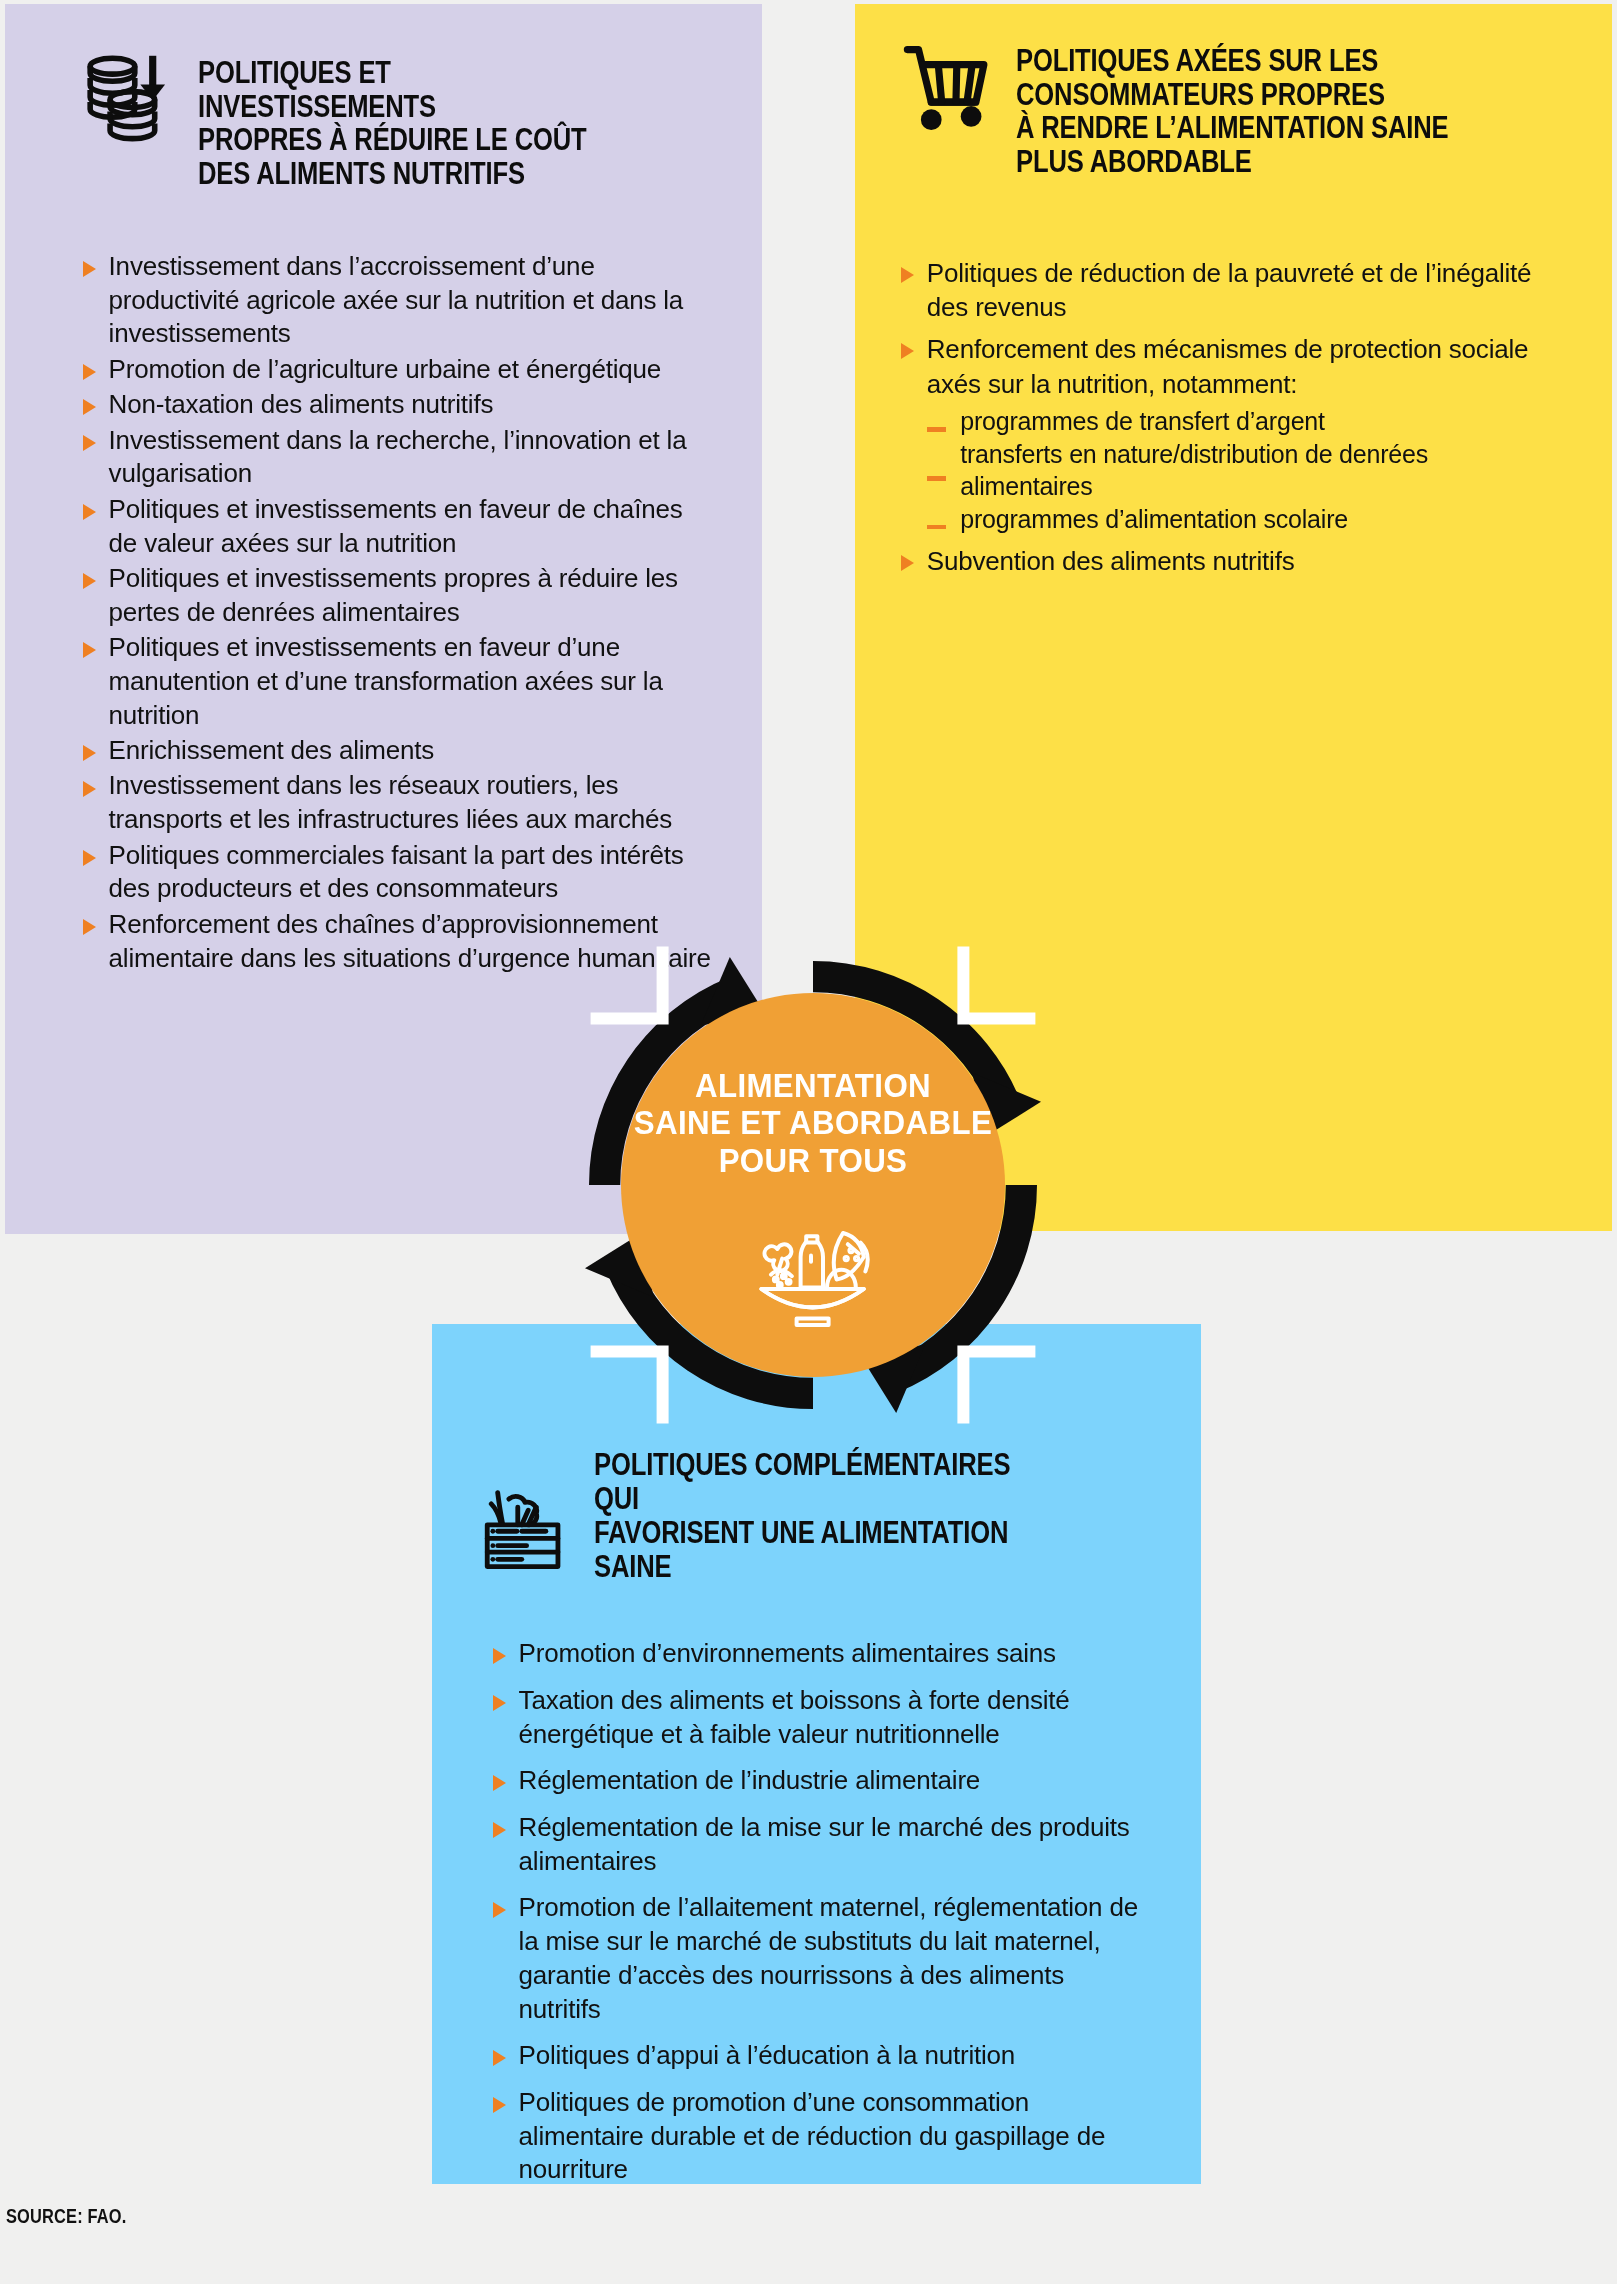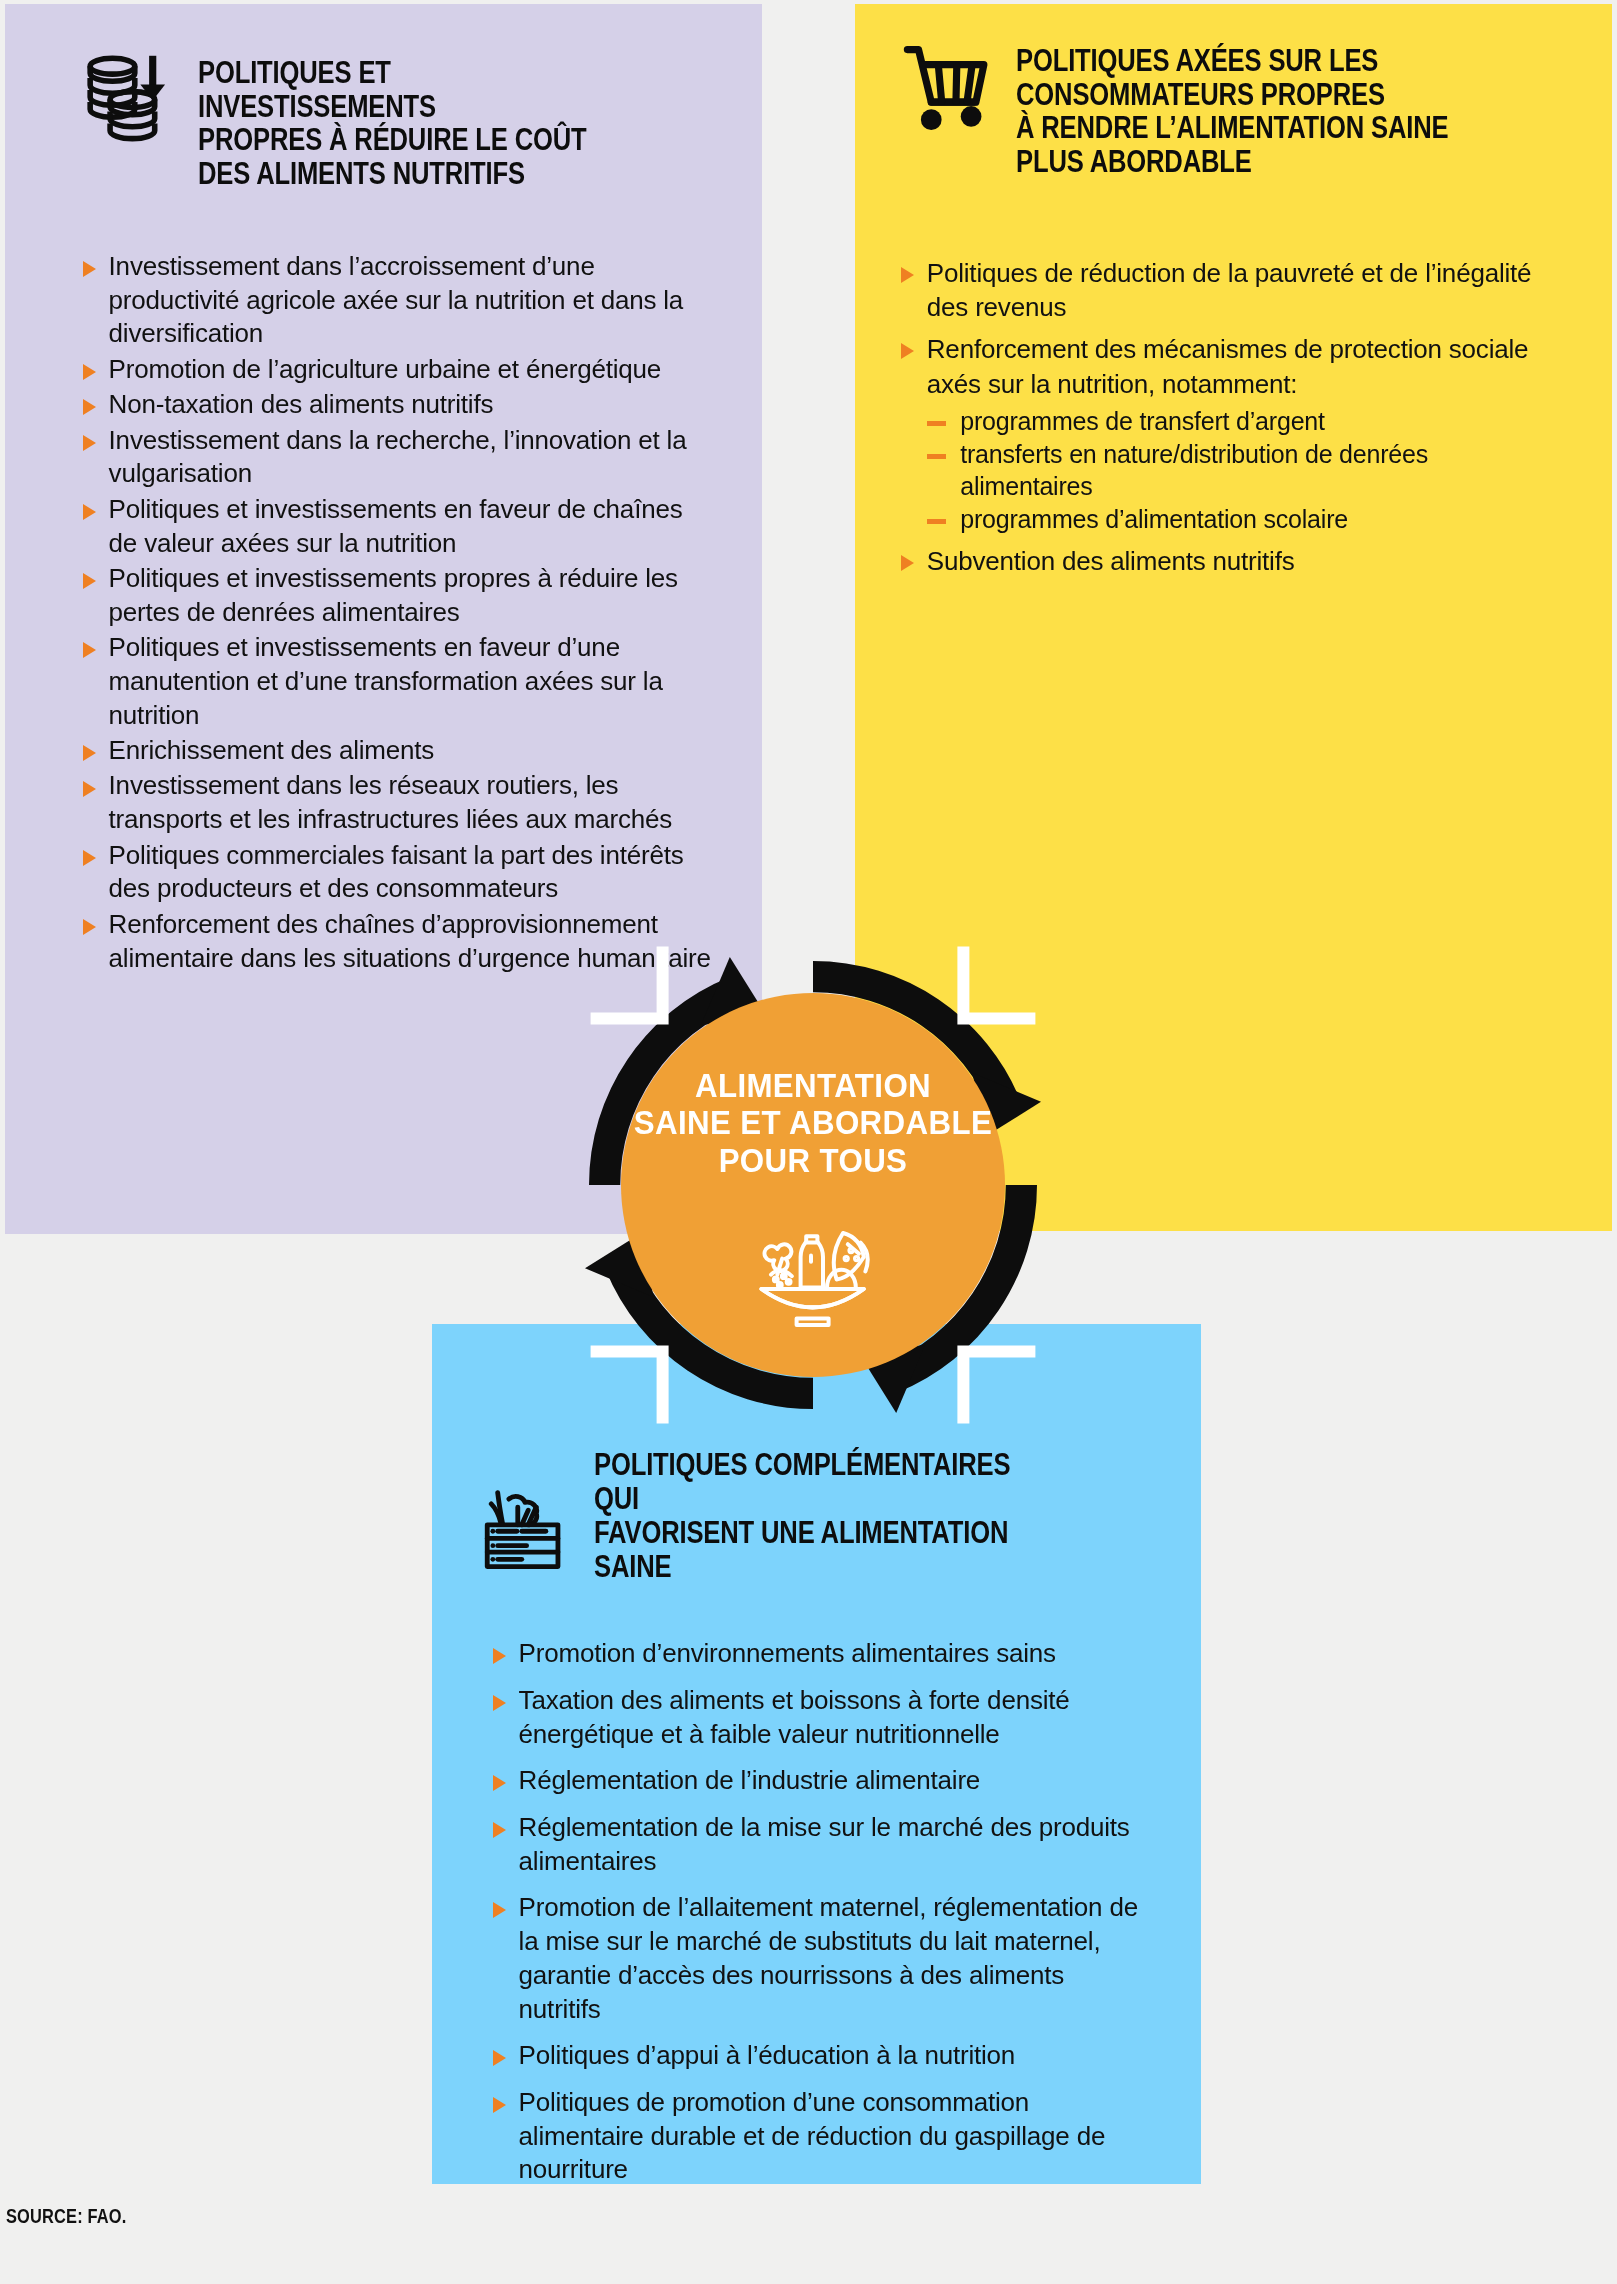--- a/index.html
+++ b/index.html
@@ -66,21 +66,21 @@
     width:0;height:0;
     border-left:13.6px solid #ef8022;
     border-top:8.8px solid transparent;
     border-bottom:8.8px solid transparent;
     margin-top:11.2px;margin-right:12.8px;
   }
   ul.blist > li .btxt{flex:1 1 auto;}
 
   ul.sublist{list-style:none;margin:4.8px 0 0 0;padding:0;}
   ul.sublist > li{
-    display:flex;align-items:flex-start;
+    display:flex;align-items:center;
     font-size:25px;line-height:1.26;color:#111;
     margin-bottom:1.6px;
   }
   ul.sublist > li .dash{
     flex:0 0 auto;width:19px;height:4.8px;background:#ef8022;
     margin-top:15px;margin-right:14.4px;
   }
 
   #panel-purple ul.blist{margin-top:32px;}
   #panel-purple ul.blist > li{font-size:26px;line-height:1.30;margin-bottom:1.6px;}
@@ -150,21 +150,21 @@
       </svg>
     </div>
     <h2 class="phead-title">POLITIQUES ET INVESTISSEMENTS
 PROPRES À RÉDUIRE LE COÛT
 DES ALIMENTS NUTRITIFS</h2>
   </div>
 
   <ul class="blist">
     <li>
         <span class="tri"></span>
-        <span class="btxt">Investissement dans l’accroissement d’une productivité agricole axée sur la nutrition et dans la diversification</span>
+        <span class="btxt">Investissement dans l’accroissement d’une productivité agricole axée sur la nutrition et dans la investissements</span>
       </li>
     <li>
         <span class="tri"></span>
         <span class="btxt">Promotion de l’agriculture urbaine et énergétique</span>
       </li>
     <li>
         <span class="tri"></span>
         <span class="btxt">Non-taxation des aliments nutritifs</span>
       </li>
     <li>

